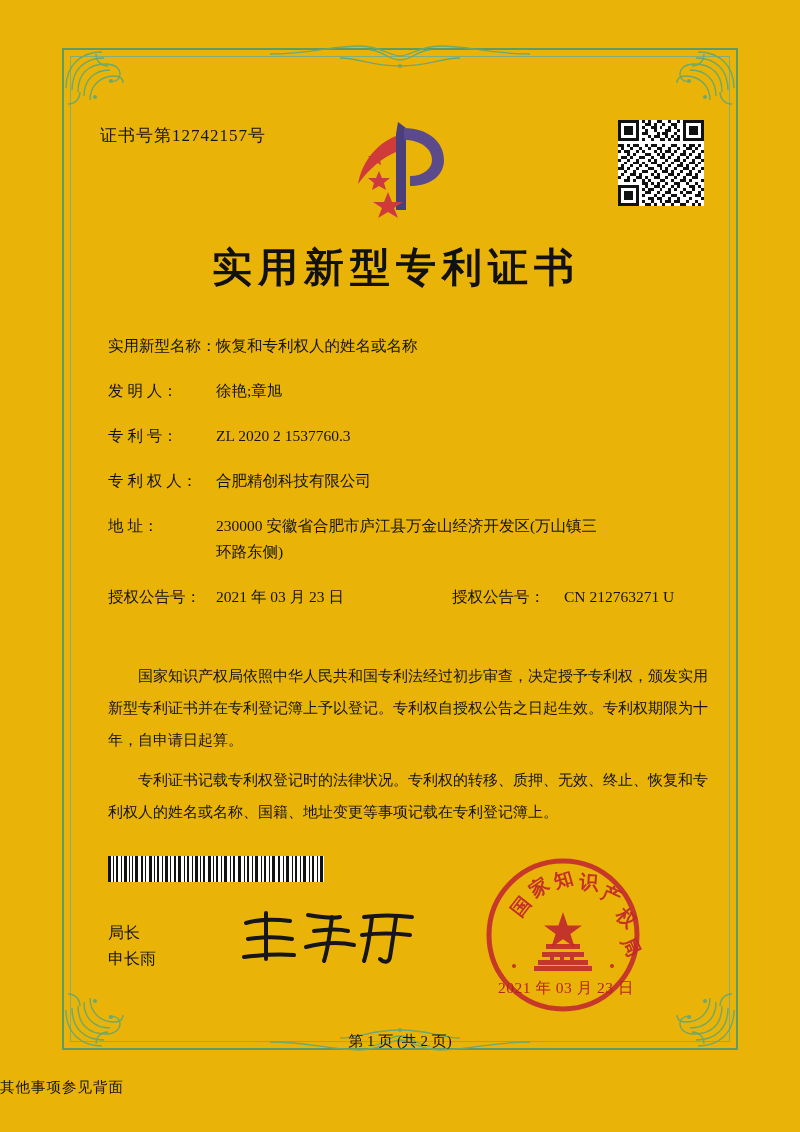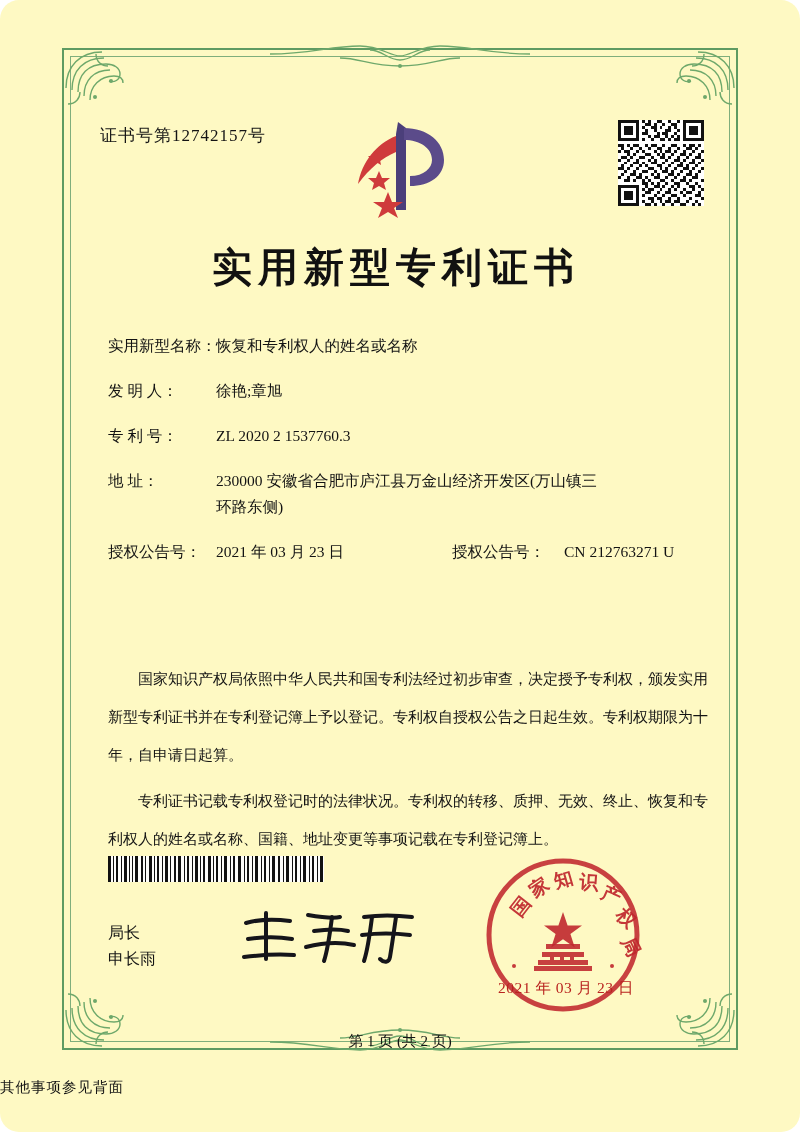--- a/index.html
+++ b/index.html
@@ -14,22 +14,21 @@
     color: #1a1a1a;
     position: relative;
     overflow: hidden;
   }
 
   .page {
     position: absolute;
     left: 0; top: 0;
     width: 800px;
     height: 1132px;
-    background: #fef9c3;
-    border-radius: 19px;
+    background: #eab308;
   }
 
   
   .border-outer {
     position: absolute;
     left: 62px; top: 48px;
     width: 676px; height: 1002px;
     border: 2px solid #5f9b62;
     box-sizing: border-box;
   }
@@ -131,21 +130,21 @@
   }
   .row.two-col .val .first { width: 236px; flex: 0 0 236px; }
   .row.two-col .val .second-lbl { margin-right: 19px; white-space: nowrap; }
 
   
   .paras {
     position: absolute;
     left: 108px; top: 660px;
     width: 600px;
     font-size: 15px;
-    line-height: 38px;
+    line-height: 32px;
     color: #141414;
     text-align: justify;
   }
   .paras p {
     margin: 0 0 8px 0;
     text-indent: 2em;
   }
 
   
   .barcode {
@@ -553,20 +552,24 @@
       <span class="lbl">发 明 人：</span>
       <span class="val">徐艳;章旭</span>
     </div>
 
     <div class="row">
       <span class="lbl">专 利 号：</span>
       <span class="val">ZL 2020 2 1537760.3</span>
     </div>
 
 
+    <div class="row">
+      <span class="lbl">专 利 权 人：</span>
+      <span class="val">合肥精创科技有限公司</span>
+    </div>
 
     <div class="row">
       <span class="lbl">地 址：</span>
       <span class="val">
         <span>230000 安徽省合肥市庐江县万金山经济开发区(万山镇三</span>
         <span class="line2">环路东侧)</span>
       </span>
     </div>
 
     <div class="row two-col">

